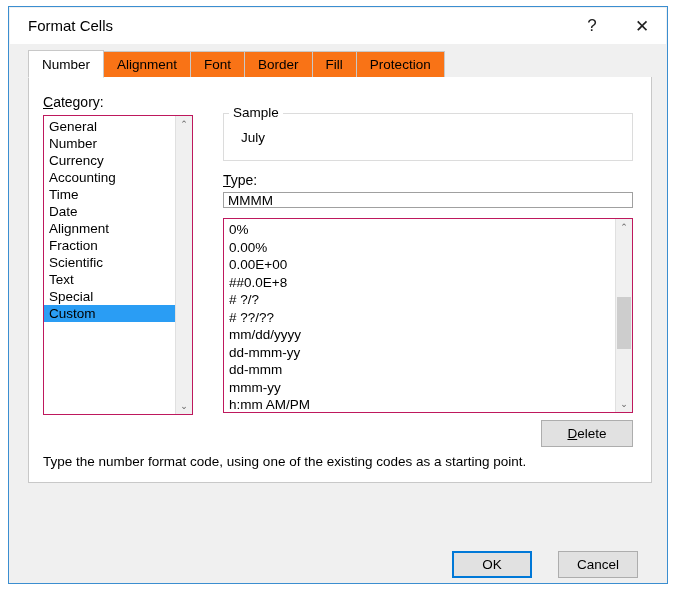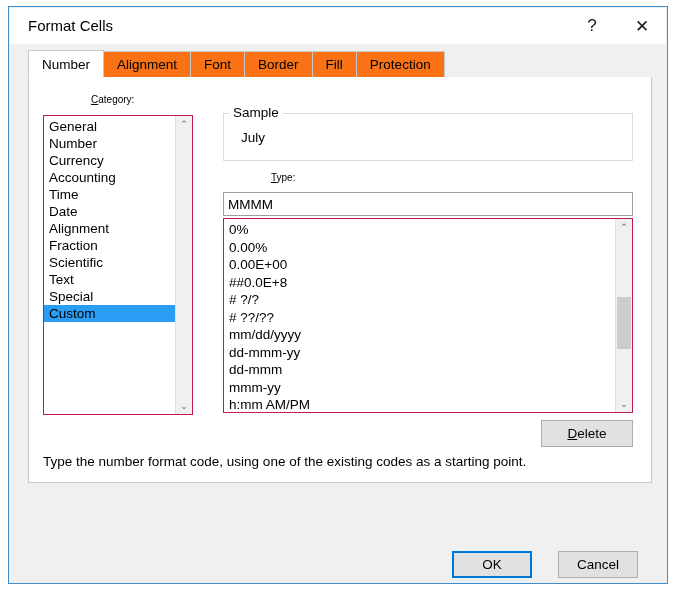--- a/index.html
+++ b/index.html
@@ -111,24 +111,23 @@
     width: 624px;
     height: 406px;
     box-sizing: border-box;
     background: #ffffff;
     border: 1px solid #c8c8c8;
     border-top: none;
   }
 
   .label {
     position: absolute;
-    font-size: 10px;
-    color: #000000;
-    white-space: nowrap;
-    margin-left: 48px;
+    font-size: 14px;
+    color: #000000;
+    white-space: nowrap;
   }
   .label u { text-decoration: underline; }
 
   
   .cat-label { left: 14px; top: 17px; }
   .listbox {
     position: absolute;
     box-sizing: border-box;
     background: #ffffff;
     border: 1px solid #be185d;
@@ -216,21 +215,21 @@
     color: #000000;
   }
 
   
   .type-label { left: 194px; top: 95px; }
   .type-input {
     position: absolute;
     left: 194px;
     top: 115px;
     width: 410px;
-    height: 24px;
+    height: 16px;
     box-sizing: border-box;
     background: #ffffff;
     border: 1px solid #a0a0a0;
     font-family: "Liberation Sans", sans-serif;
     font-size: 13.5px;
     color: #000000;
     padding: 0 4px;
     outline: none;
   }
 

